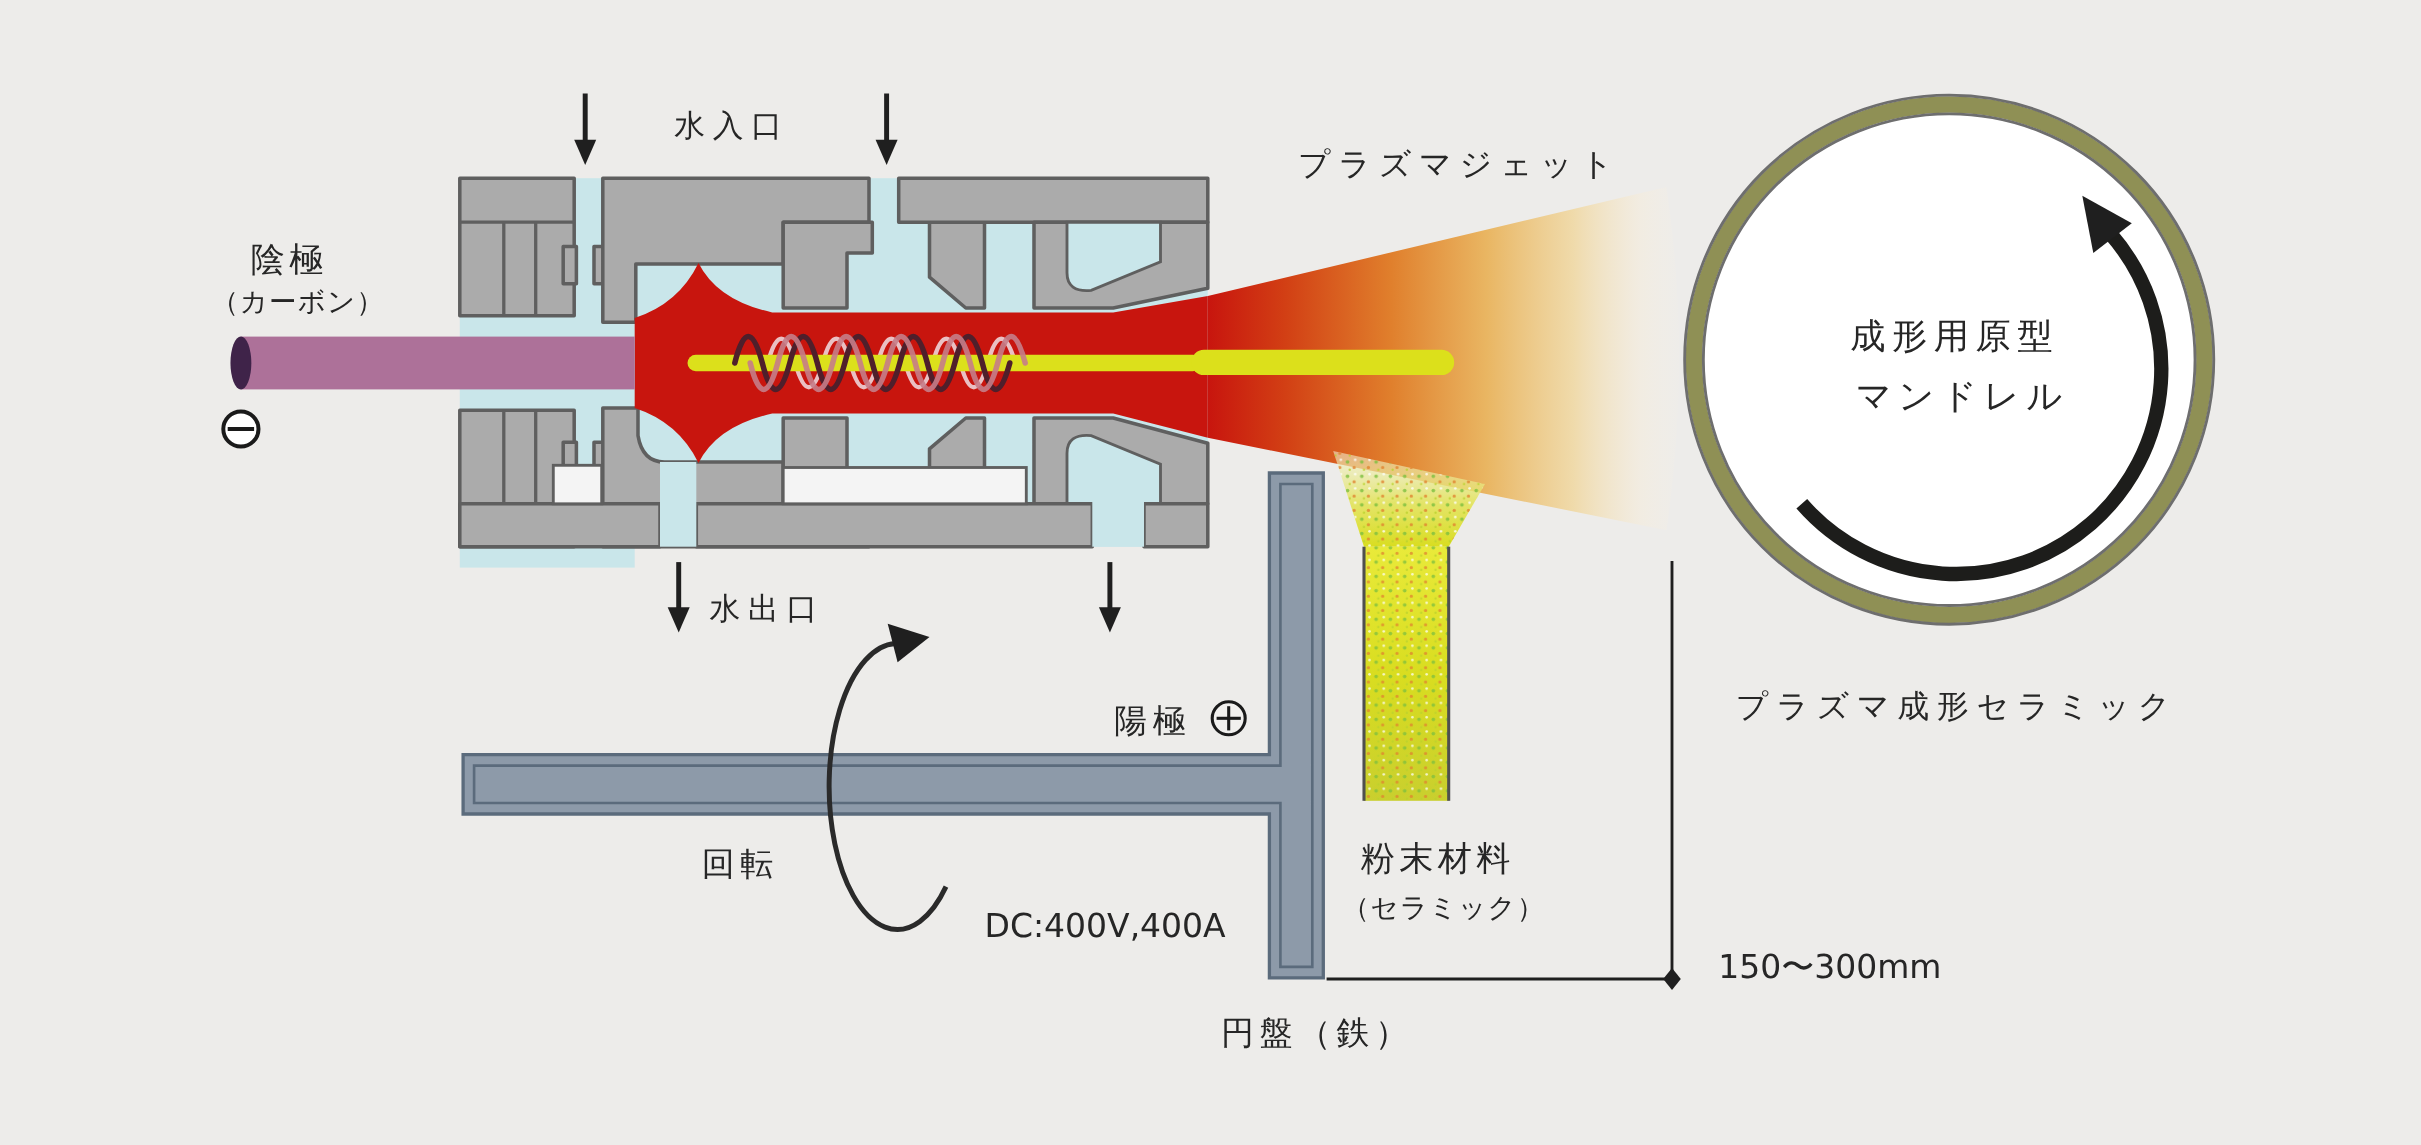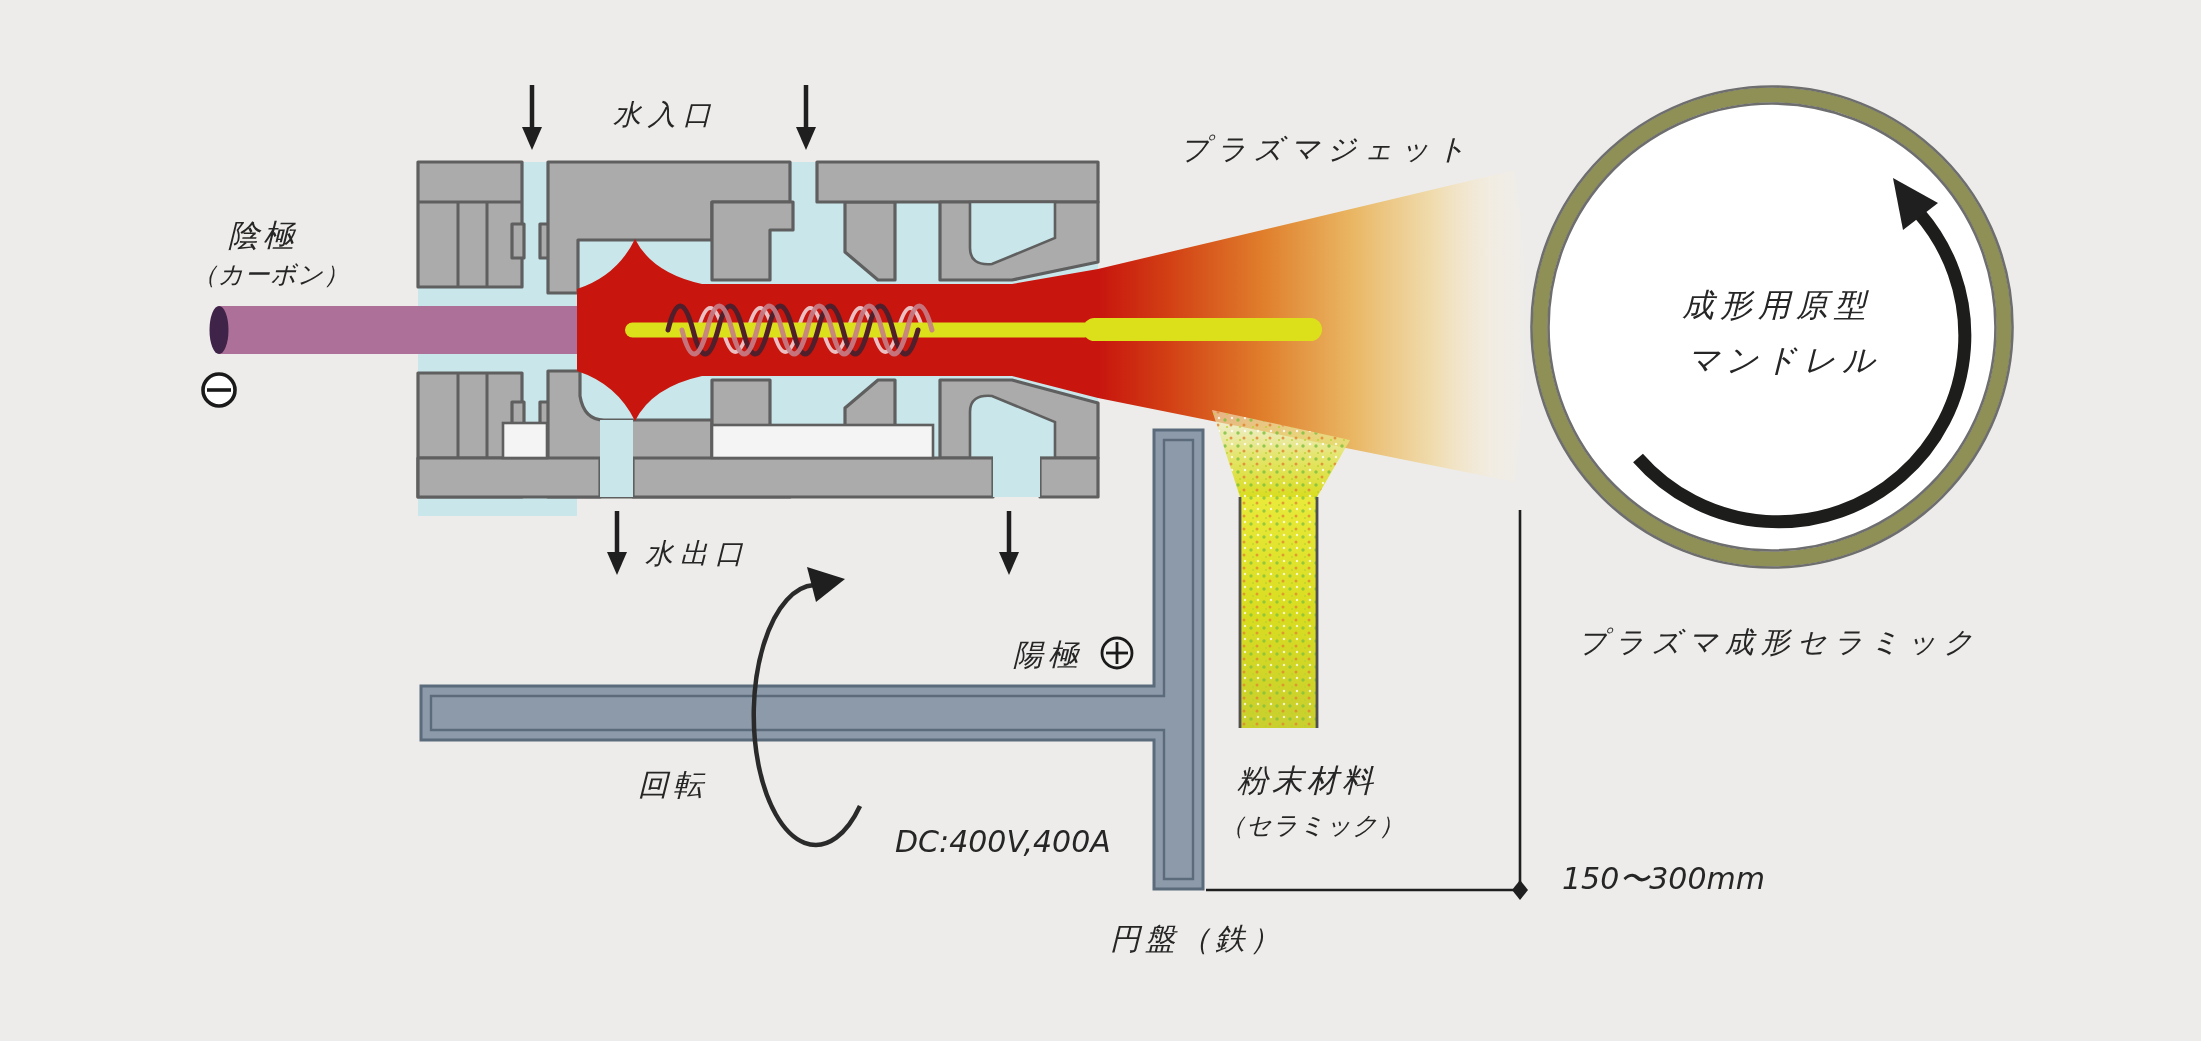--- a/index.html
+++ b/index.html
@@ -2,21 +2,21 @@
 <html style="--bg: #edecea; --ink: #262626; --red: #c8150e; --beam: #dce01b; --blue: #c9e6ea; --metal: #ababab; --metal-stroke: #5f5f5f; --purple: #ad7199; --purple-cap: #3f2349; --slate: #8d9aa9; --olive: #8f9055; --powder: #d9dd20; --cav: #f4f4f4;"><head>
 <meta charset="utf-8">
 <style>
   :root{
     --bg:#edecea; --ink:#262626; --red:#c8150e; --beam:#dce01b; --blue:#c9e6ea;
     --metal:#ababab; --metal-stroke:#5f5f5f; --purple:#ad7199; --purple-cap:#3f2349;
     --slate:#8d9aa9; --slate-stroke:#5b6b7c; --olive:#8f9055; --powder:#d9dd20; --cav:#f4f4f4;
   }
   html,body{margin:0;padding:0;}
   body{width:2201px;height:1041px;background:var(--bg);font-family:"DejaVu Sans","Liberation Sans",sans-serif;}
-  .stage{position:relative;width:2201px;height:1041px;overflow:hidden;font-style:italic;}
+  .stage{position:relative;width:2201px;height:1041px;overflow:hidden;}
   svg{position:absolute;left:0;top:0;}
   text{fill:var(--ink);font-family:"DejaVu Sans","Liberation Sans",sans-serif;font-weight:500;}
   .t28{font-size:28px;letter-spacing:7px;}
   .t26{font-size:25px;letter-spacing:1px;}
   .t29ls{font-size:29px;letter-spacing:7px;}
   .t30{font-size:30px;letter-spacing:5px;}
   .t30n{font-size:30px;letter-spacing:0px;}
   .t31{font-size:31px;letter-spacing:4px;}
   .t32{font-size:32px;letter-spacing:6px;}
   .metal{fill:var(--metal);stroke:var(--metal-stroke);stroke-width:3.2;stroke-linejoin:round;}

